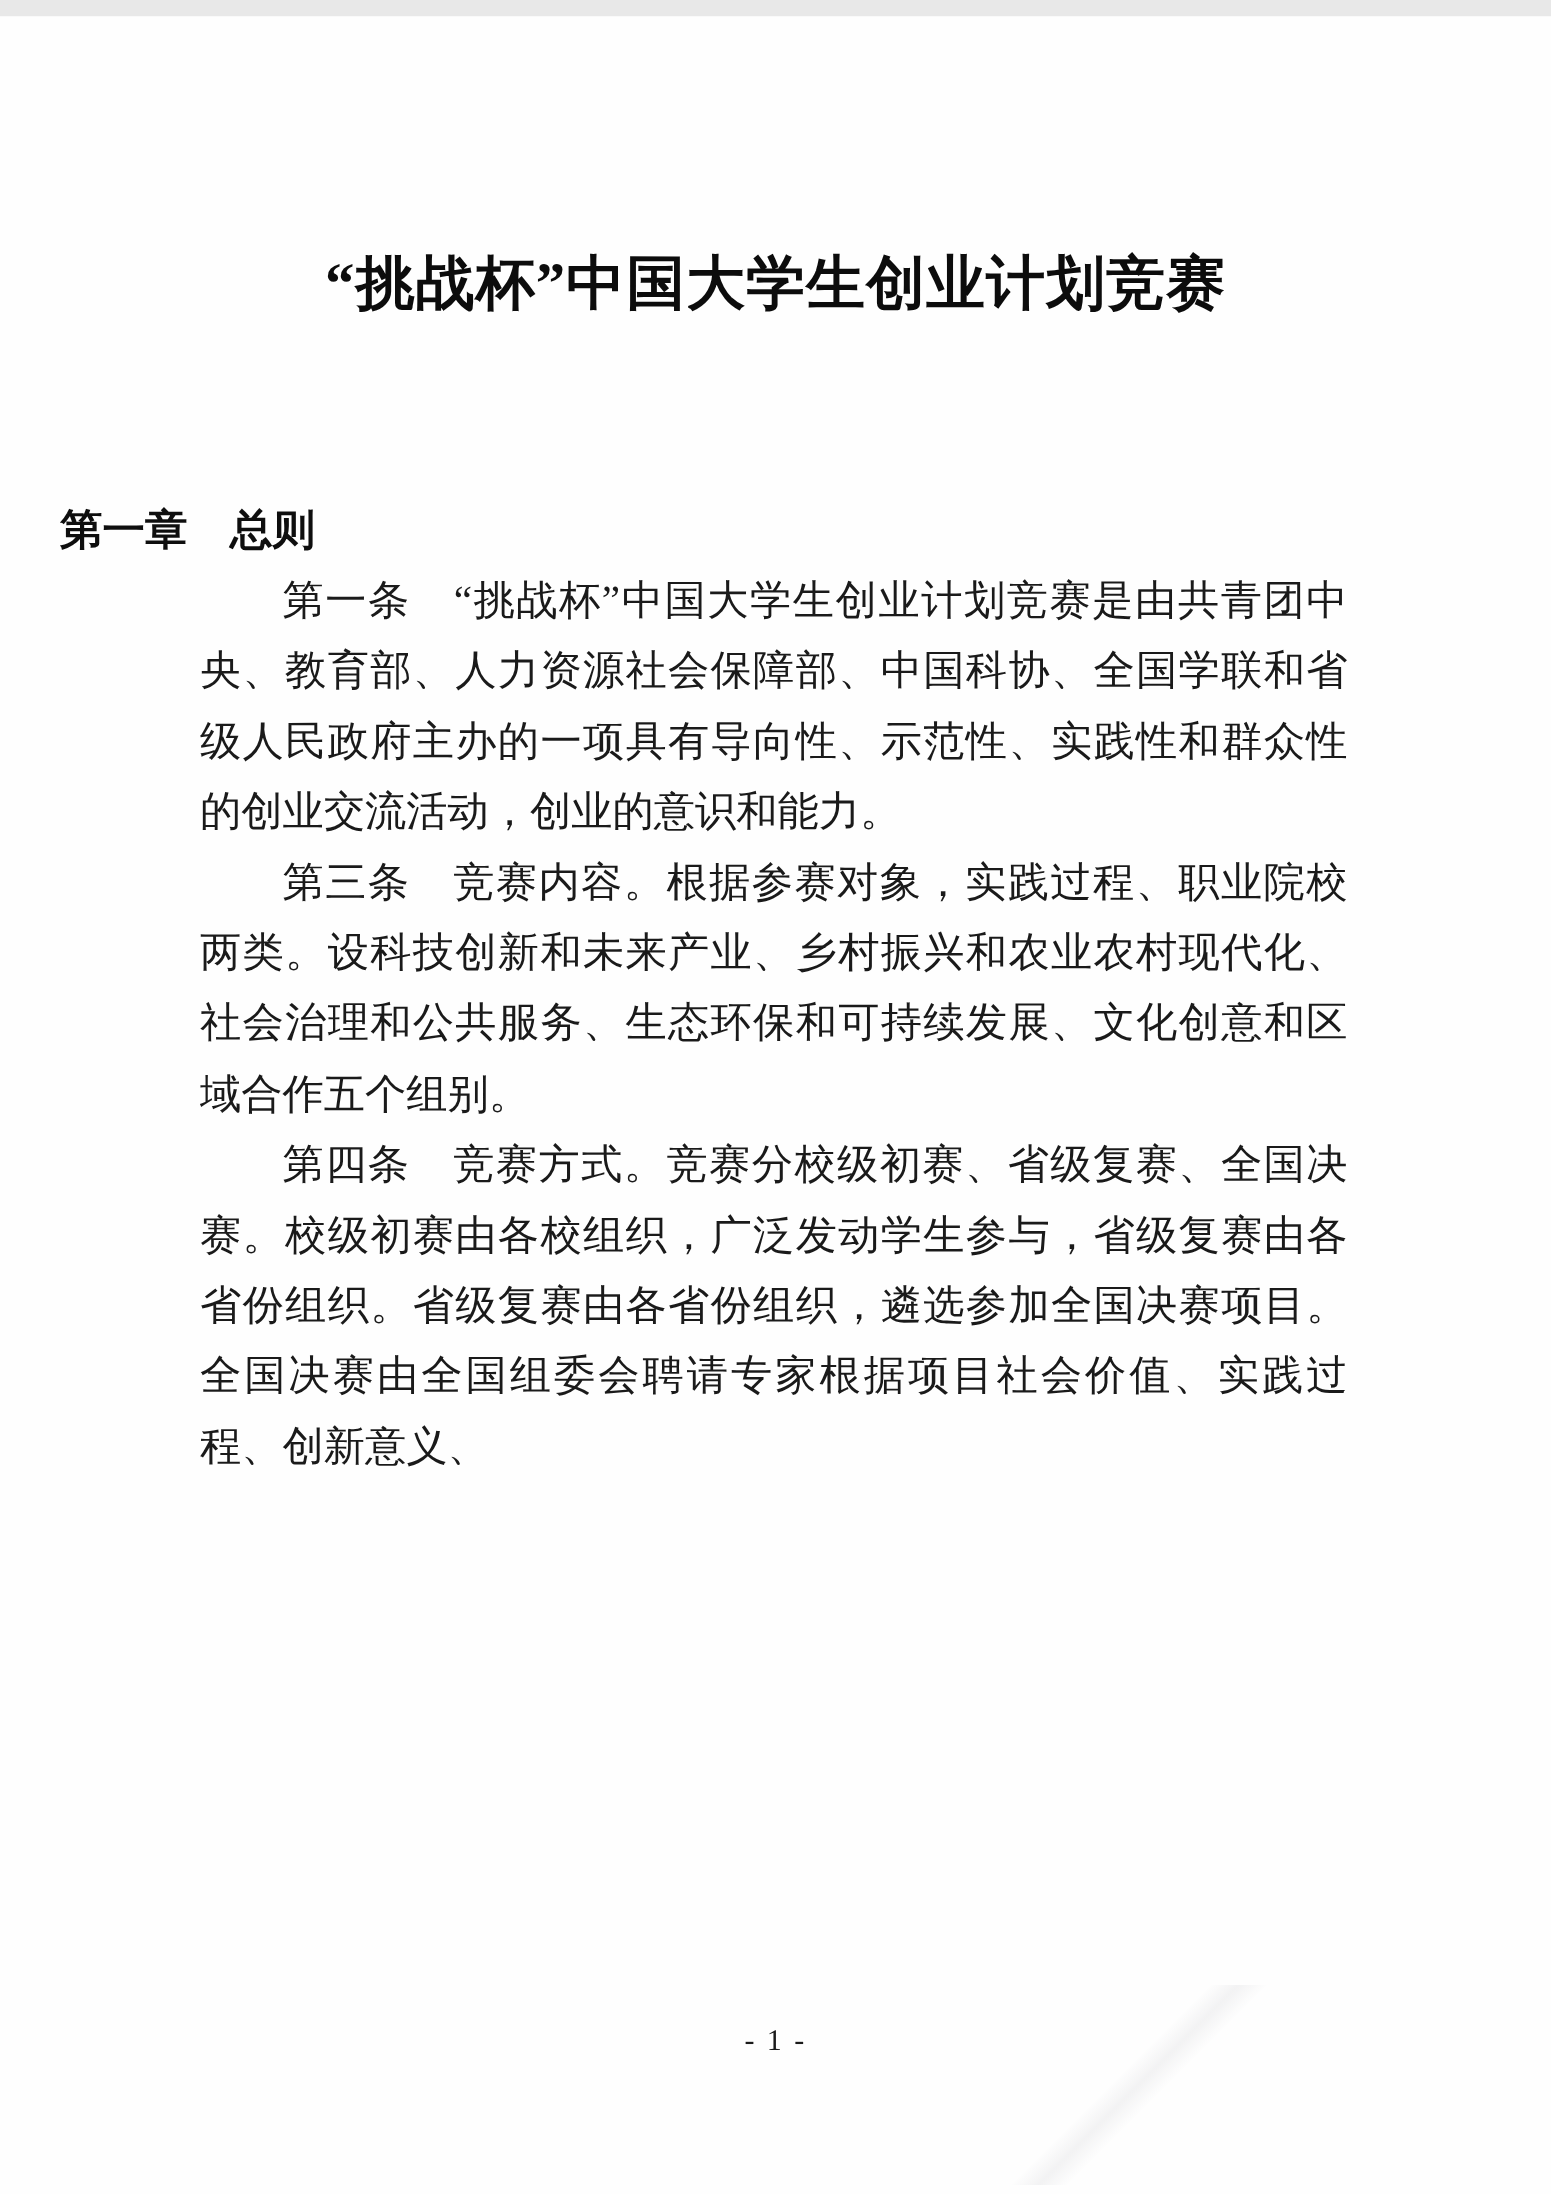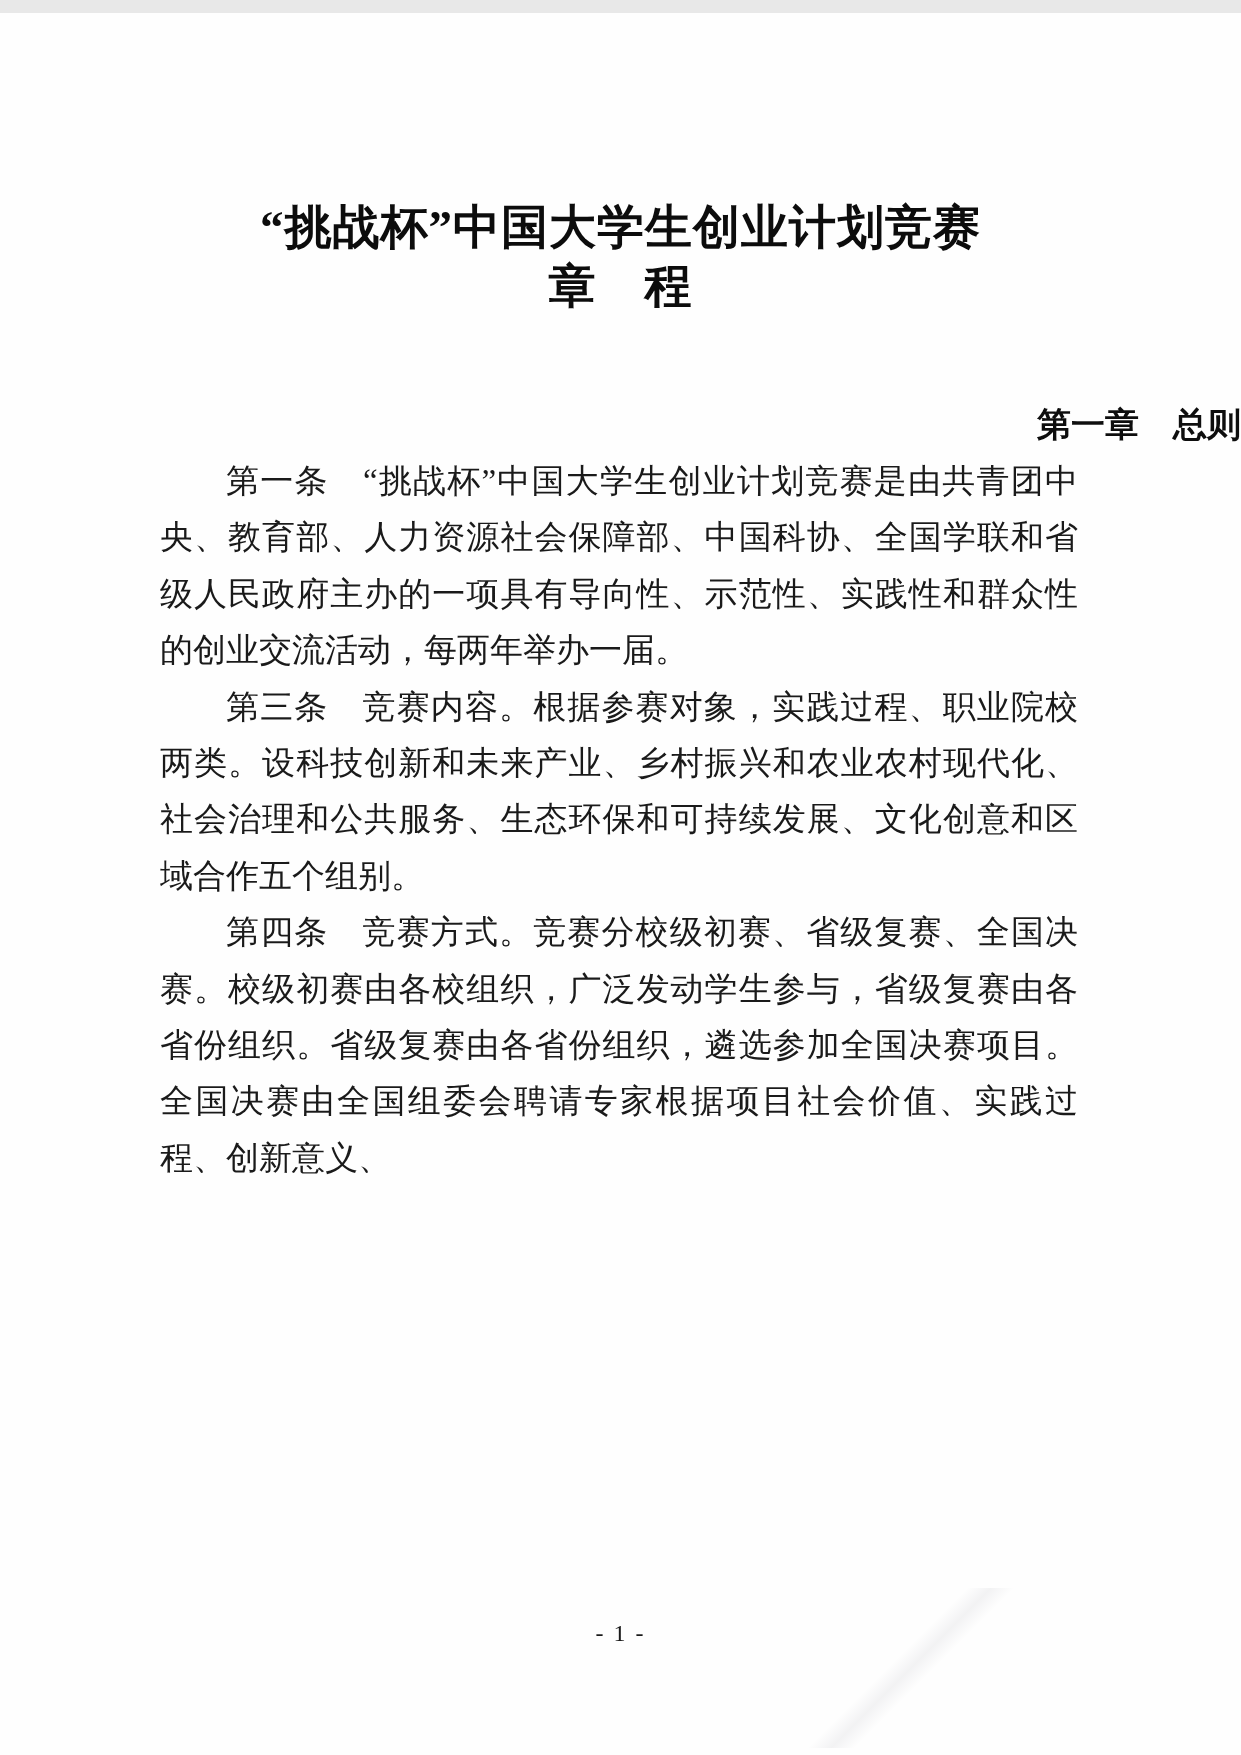--- a/index.html
+++ b/index.html
@@ -44,26 +44,27 @@
   }
   .doc-title .title-line {
     display: block;
   }
   .chapter-heading {
     position: absolute;
     top: 388px;
     left: 0;
     width: 100%;
     margin: 0;
-    text-align: right;
+    text-align: left;
     font-family: "Liberation Sans", "DejaVu Sans", sans-serif;
     font-weight: bold;
     font-size: 34px;
     line-height: 46px;
     color: #0e0e0e;
+    padding-left: 48px;
   }
   .doc-body {
     position: absolute;
     top: 440px;
     left: 160px;
     width: 918px;
     font-size: 33px;
     line-height: 56.4px;
     text-align: justify;
     text-justify: inter-character;
@@ -86,26 +87,25 @@
     letter-spacing: 2px;
   }
 </style>
 </head>
 <body>
 
 <div class="page">
 
   <h1 class="doc-title">
     <span class="title-line">“挑战杯”中国大学生创业计划竞赛</span>
-    <span class="title-line">章　程</span>
   </h1>
 
   <h2 class="chapter-heading">第一章　总则</h2>
 
   <div class="doc-body">
-    <p class="article">第一条　“挑战杯”中国大学生创业计划竞赛是由共青团中央、教育部、人力资源社会保障部、中国科协、全国学联和省级人民政府主办的一项具有导向性、示范性、实践性和群众性的创业交流活动，每两年举办一届。</p>
+    <p class="article">第一条　“挑战杯”中国大学生创业计划竞赛是由共青团中央、教育部、人力资源社会保障部、中国科协、全国学联和省级人民政府主办的一项具有导向性、示范性、实践性和群众性的创业交流活动，创业的意识和能力。</p>
     <p class="article">第三条　竞赛内容。根据参赛对象，实践过程、职业院校两类。设科技创新和未来产业、乡村振兴和农业农村现代化、社会治理和公共服务、生态环保和可持续发展、文化创意和区域合作五个组别。</p>
     <p class="article">第四条　竞赛方式。竞赛分校级初赛、省级复赛、全国决赛。校级初赛由各校组织，广泛发动学生参与，省级复赛由各省份组织。省级复赛由各省份组织，遴选参加全国决赛项目。全国决赛由全国组委会聘请专家根据项目社会价值、实践过程、创新意义、</p>
   </div>
 
   <div class="page-footer">- 1 -</div>
 
 </div>
 
 </body></html>

